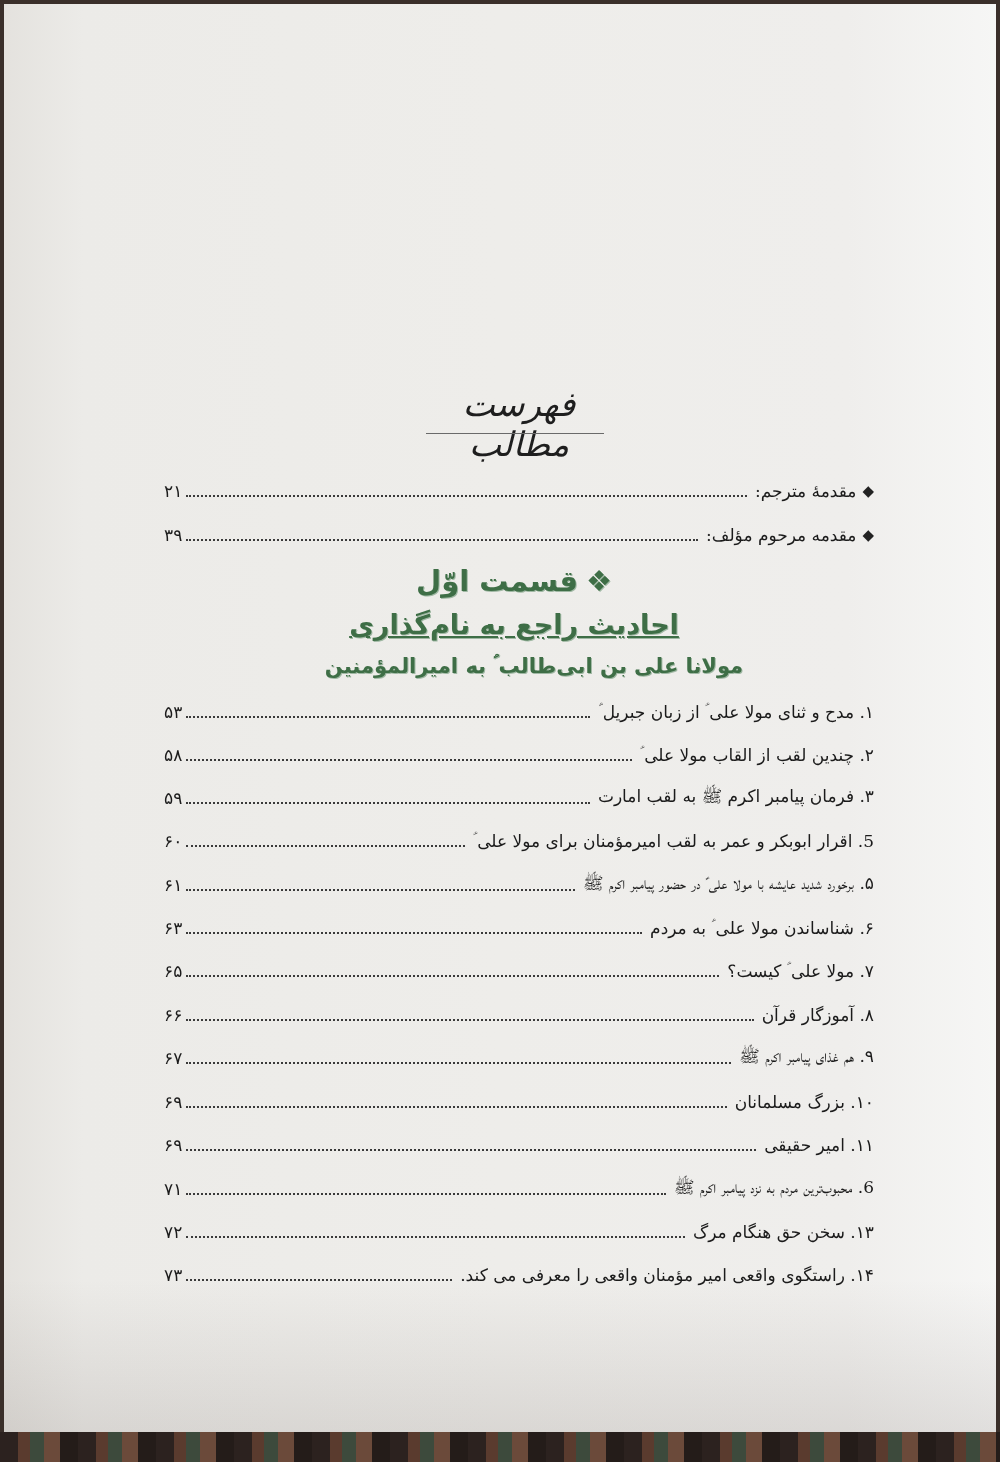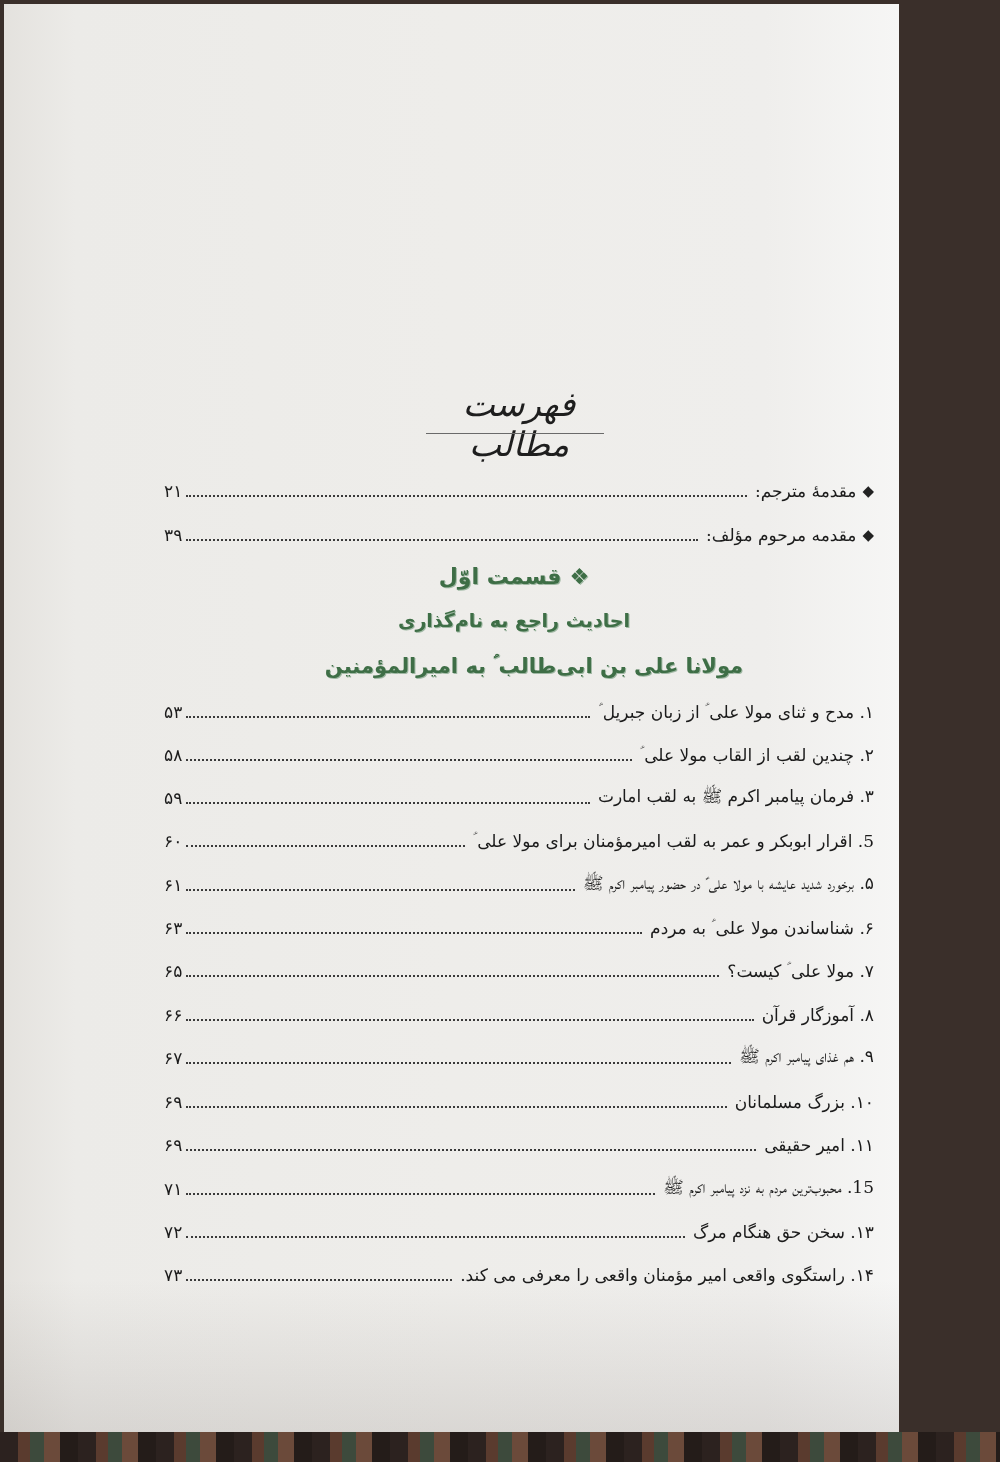--- a/index.html
+++ b/index.html
@@ -2,21 +2,21 @@
 <html><head>
 <meta charset="utf-8">
 <style>
   html, body { margin: 0; padding: 0; }
   body {
     width: 1000px; height: 1462px; overflow: hidden; position: relative;
     background: #3a2f2a;
     font-family: "DejaVu Serif", serif;
   }
   .page {
-    position: absolute; left: 4px; top: 4px; width: 895px; height: 1436px;
+    position: absolute; left: 4px; top: 4px; width: 992px; height: 1436px;
     background: linear-gradient(90deg, #e4e2de 0%, #ecebe8 8%, #eeedea 50%, #efeeec 85%, #f6f6f5 100%);
     border-bottom-left-radius: 6px;
   }
   .page::after {
     content: ""; position: absolute; left: 0; right: 0; bottom: 0; height: 160px;
     background: linear-gradient(180deg, rgba(0,0,0,0) 0%, rgba(120,110,105,0.18) 100%);
   }
   .rug {
     position: absolute; left: 0; right: 0; bottom: 0; height: 30px;
     background: repeating-linear-gradient(90deg, #2c221f 0 18px, #5a3b2e 18px 30px, #3d4a3c 30px 44px, #6b4a3a 44px 60px, #241c19 60px 78px);
@@ -39,22 +39,22 @@
   .entry .bullet { font-size: 15px; margin-left: 6px; color: #222; }
   .entry .leader {
     flex: 1; border-bottom: 2px dotted #3a3a3a; height: 0; margin: 10px 2px 0 4px;
   }
   .entry .page-num { white-space: nowrap; font-size: 17px; }
   .section {
     position: absolute; left: 300px; width: 420px; text-align: center;
     direction: rtl; font-family: "DejaVu Sans", sans-serif; font-weight: bold;
     color: #3e6e46; text-shadow: 1px 1px 0 #9fb8a3;
   }
-  .sec-heading { top: 560px; font-size: 22px; }
-  .sec-title { top: 605px; font-size: 19px; }
+  .sec-heading { top: 560px; font-size: 29px; }
+  .sec-title { top: 605px; font-size: 27px; text-decoration: underline; }
   .sec-subtitle { top: 650px; font-size: 21px; margin-left: 20px; }
   .sec-heading .orn { color: #3e6e46; margin-left: 8px; }
 </style>
 </head>
 <body>
 
 <div class="page">
 
   <div class="toc-title">فهرست مطالب</div>
   <div class="title-underline"></div>
@@ -127,21 +127,21 @@
     <span class="label">۱۰. بزرگ مسلمانان</span>
     <span class="leader"></span>
     <span class="page-num">۶۹</span>
   </div>
   <div class="entry" style="top:1126px;">
     <span class="label">۱۱. امیر حقیقی</span>
     <span class="leader"></span>
     <span class="page-num">۶۹</span>
   </div>
   <div class="entry" style="top:1170px;">
-    <span class="label">15. محبوب‌ترین مردم به نزد پیامبر اکرم ﷺ</span>
+    <span class="label">6. محبوب‌ترین مردم به نزد پیامبر اکرم ﷺ</span>
     <span class="leader"></span>
     <span class="page-num">۷۱</span>
   </div>
   <div class="entry" style="top:1213px;">
     <span class="label">۱۳. سخن حق هنگام مرگ</span>
     <span class="leader"></span>
     <span class="page-num">۷۲</span>
   </div>
   <div class="entry" style="top:1256px;">
     <span class="label">۱۴. راستگوی واقعی امیر مؤمنان واقعی را معرفی می کند.</span>

